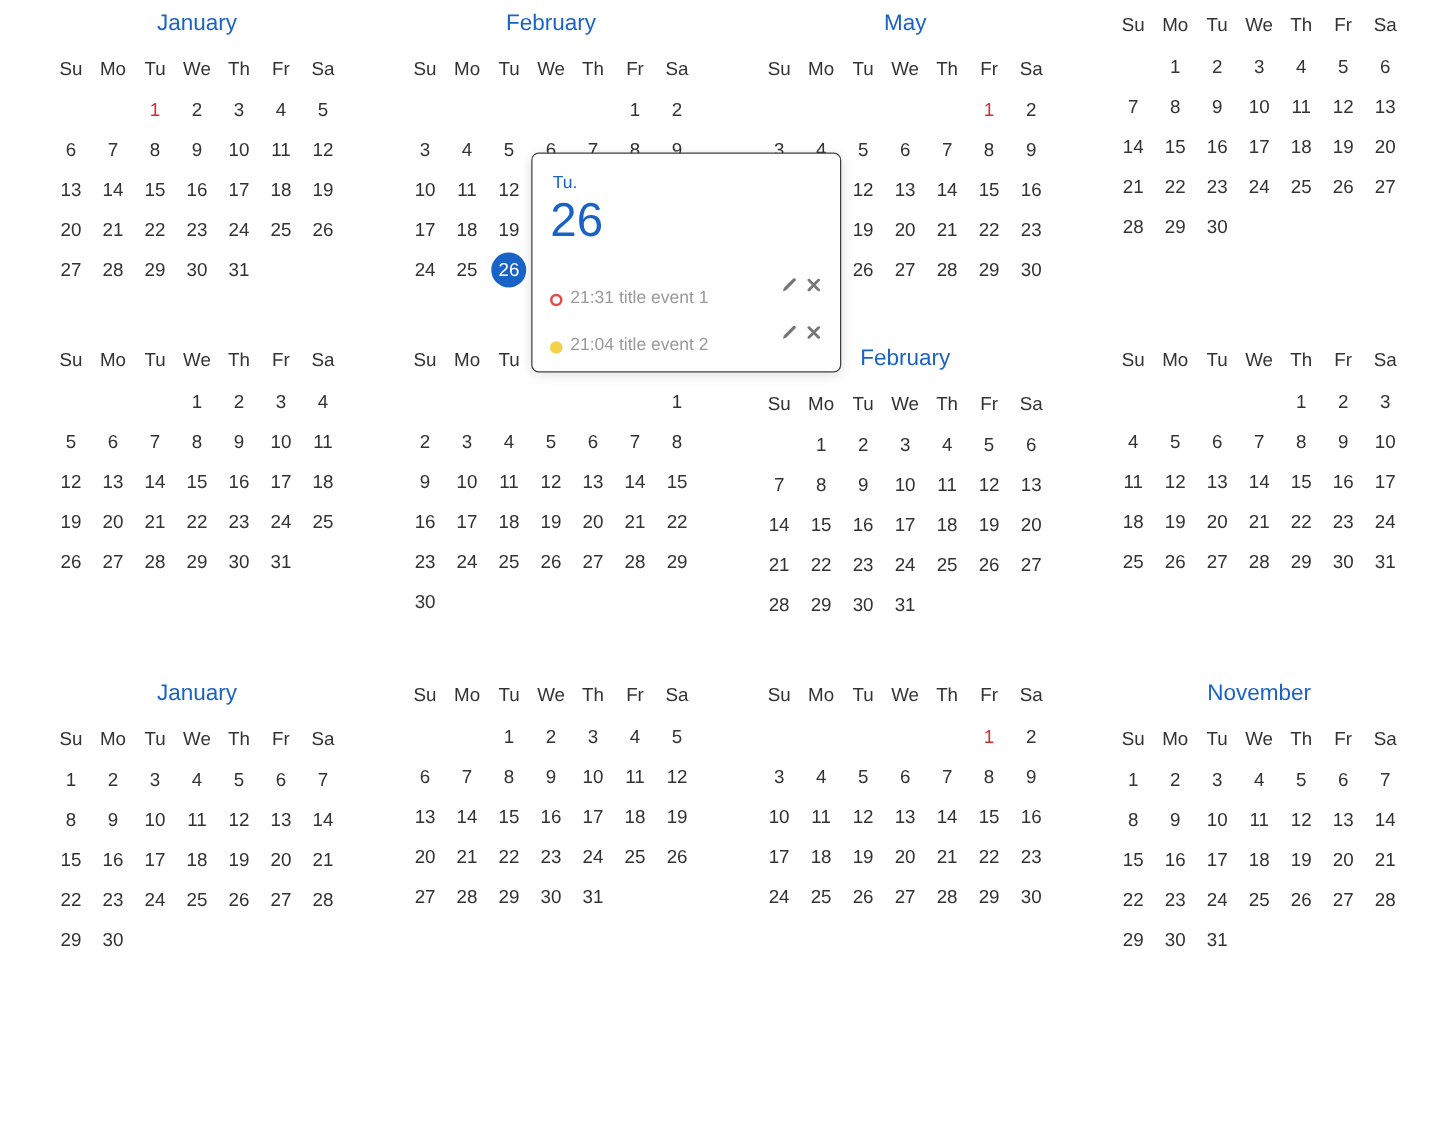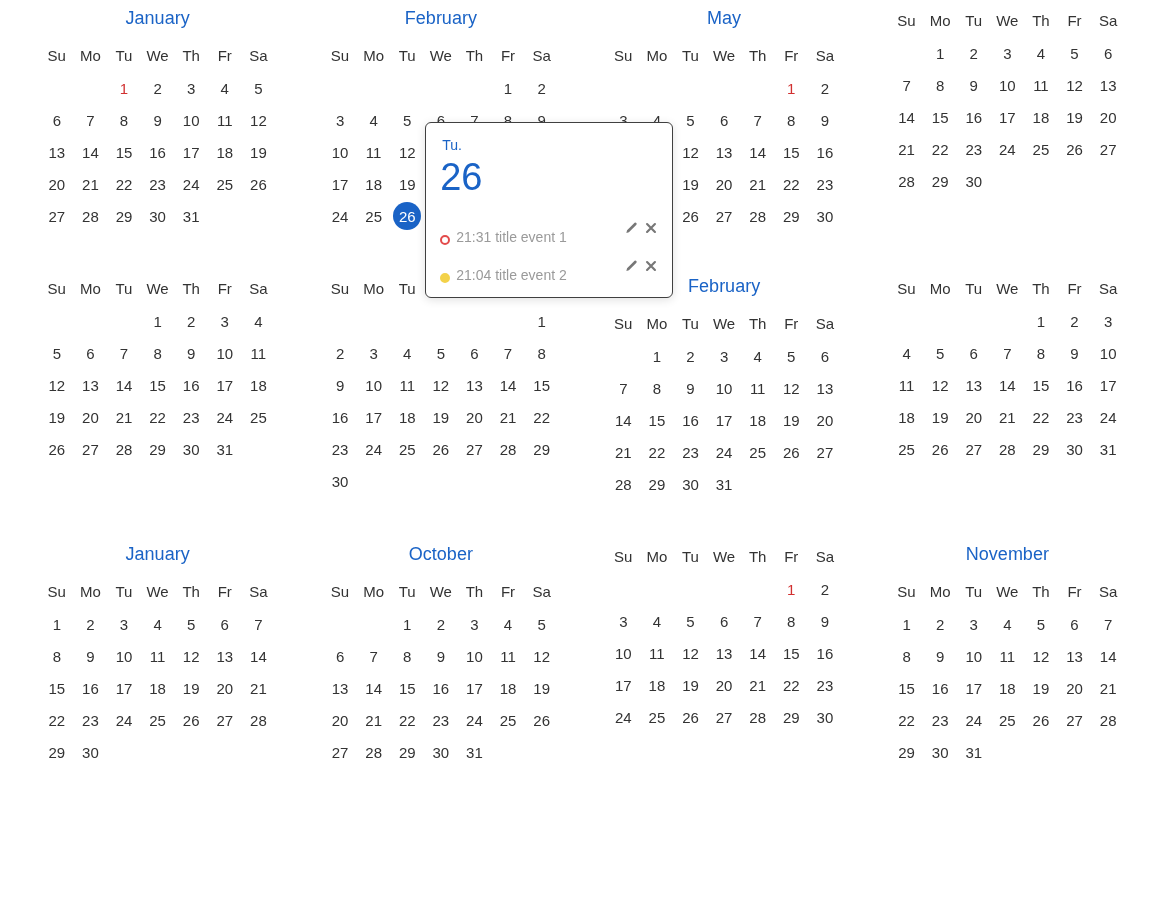--- a/index.html
+++ b/index.html
@@ -1240,21 +1240,20 @@
             <td></td>
             <td></td>
             <td></td>
             <td></td>
             <td></td>
           </tr>
         </tbody>
       </table>
     </div>
     <div class="month">
-      <div class="month-title">October</div>
       <table class="cal">
         <thead>
           <tr>
             <th>Su</th>
             <th>Mo</th>
             <th>Tu</th>
             <th>We</th>
             <th>Th</th>
             <th>Fr</th>
             <th>Sa</th>

